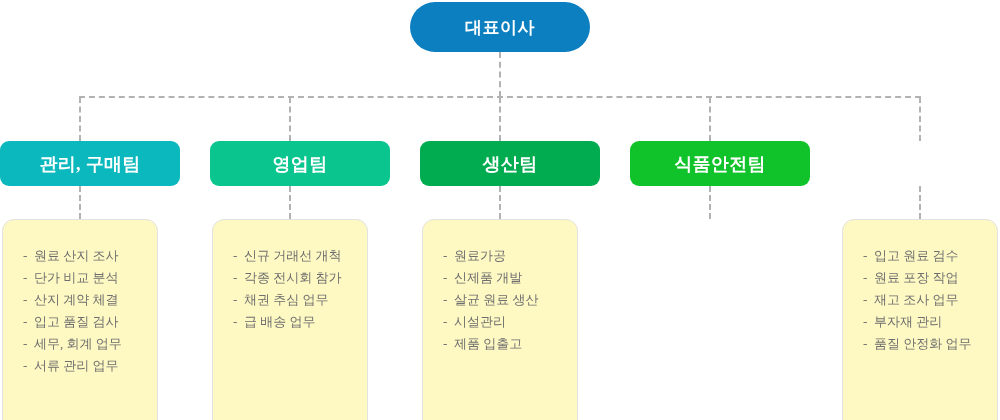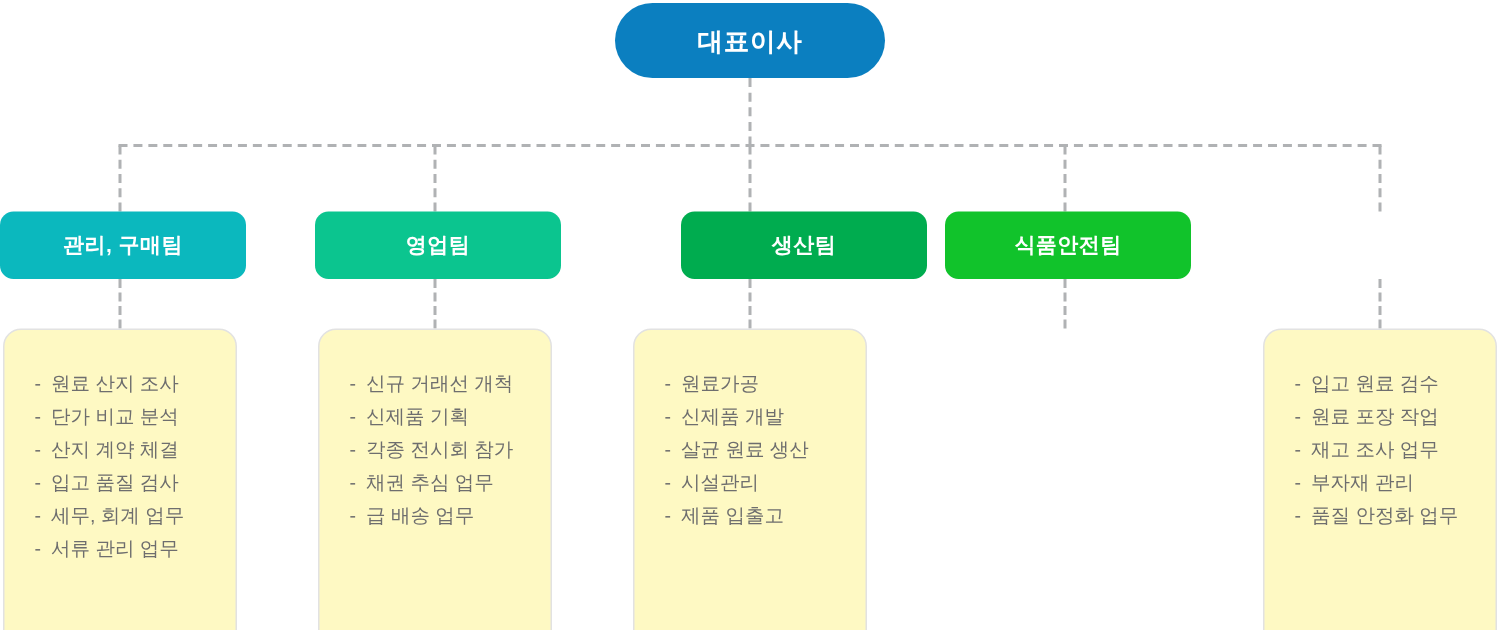--- a/index.html
+++ b/index.html
@@ -13,20 +13,21 @@
     position: relative;
     overflow: hidden;
     font-family: "Liberation Sans", "DejaVu Sans", sans-serif;
   }
 
   #org-chart {
     position: absolute;
     left: 0; top: 0;
     width: 1000px;
     height: 420px;
+    font-family: Liberation Serif, serif;
   }
 
   
   .ceo-node {
     position: absolute;
     left: 410px;
     top: 2px;
     width: 180px;
     height: 50px;
     border-radius: 25px;
@@ -87,28 +88,28 @@
     position: absolute;
     left: 79px;
     top: 186px;
     height: 33px;
   }
 
   .team-header {
     position: absolute;
     left: 0;
     top: 141px;
-    width: 164px;
+    width: 180px;
     height: 45px;
     border-radius: 9px;
     display: flex;
     align-items: center;
     justify-content: center;
     color: #ffffff;
-    font-size: 14px;
+    font-size: 18px;
     font-weight: bold;
     letter-spacing: 0.3px;
     box-sizing: border-box;
   }
 
   .team-tasks {
     position: absolute;
     left: 2px;
     top: 219px;
     width: 156px;
@@ -168,31 +169,30 @@
 
   <div class="team-col" data-col="1">
     <div class="conn-v drop-top" style="border-left-color: rgb(176, 178, 180);"></div>
     <div class="team-header" style="background: rgb(11, 197, 143);">
       <span>영업팀</span>
     </div>
     <div class="conn-v drop-mid" style="border-left-color: rgb(176, 178, 180);"></div>
     <div class="team-tasks">
       <ul class="task-list">
         <li class="task-item"><span class="task-dash">-</span><span>신규 거래선 개척</span></li>
-        <li class="task-item"><span class="task-dash">-</span><span>신제품 기획</span></li>
         <li class="task-item"><span class="task-dash">-</span><span>각종 전시회 참가</span></li>
         <li class="task-item"><span class="task-dash">-</span><span>채권 추심 업무</span></li>
         <li class="task-item"><span class="task-dash">-</span><span>급 배송 업무</span></li>
       </ul>
     </div>
   </div>
 
   <div class="team-col" data-col="2">
     <div class="conn-v drop-top" style="border-left-color: rgb(176, 178, 180);"></div>
-    <div class="team-header" style="background: rgb(0, 172, 79); margin-left: 34px;">
+    <div class="team-header" style="background: rgb(0, 172, 79);">
       <span>생산팀</span>
     </div>
     <div class="conn-v drop-mid" style="border-left-color: rgb(176, 178, 180);"></div>
     <div class="team-tasks">
       <ul class="task-list">
         <li class="task-item"><span class="task-dash">-</span><span>원료가공</span></li>
         <li class="task-item"><span class="task-dash">-</span><span>신제품 개발</span></li>
         <li class="task-item"><span class="task-dash">-</span><span>살균 원료 생산</span></li>
         <li class="task-item"><span class="task-dash">-</span><span>시설관리</span></li>
         <li class="task-item"><span class="task-dash">-</span><span>제품 입출고</span></li>

